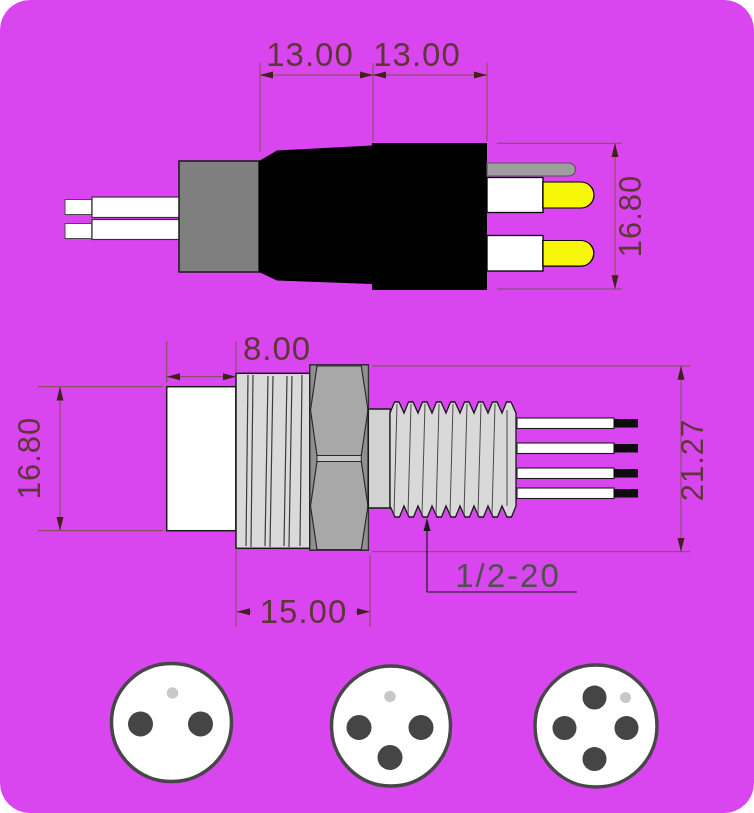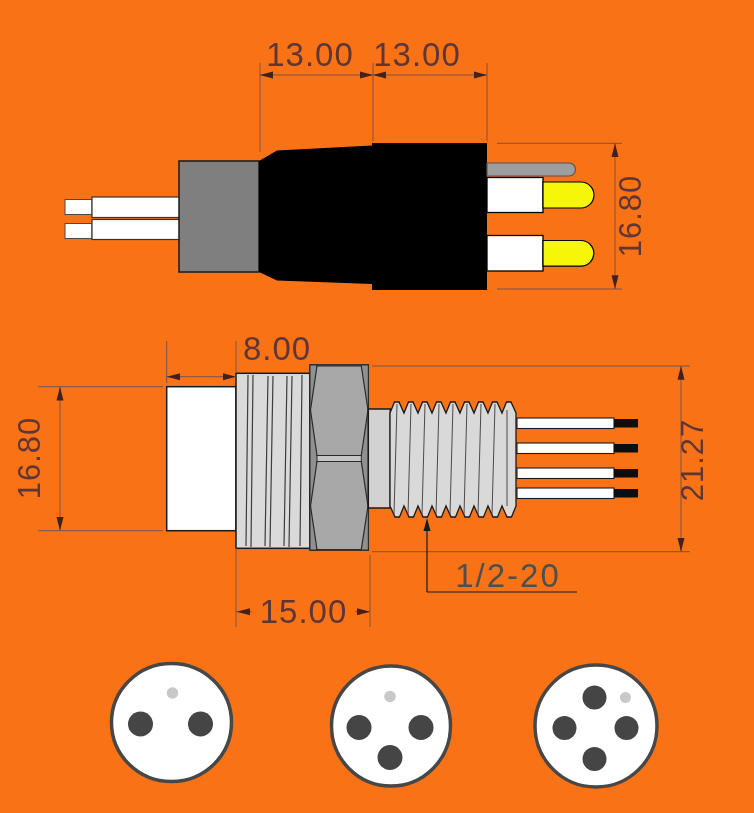--- a/index.html
+++ b/index.html
@@ -1,16 +1,16 @@
 <!DOCTYPE html>
 <html><head>
 <meta charset="utf-8">
 <style>
   html,body{margin:0;padding:0;background:#ffffff;}
-  .stage{width:754px;height:813px;position:relative;background:#f97316;overflow:hidden;}
+  .stage{width:754px;height:813px;position:relative;background:#d946ef;overflow:hidden;border-radius:30px;}
   svg{display:block;}
   .dim-text{fill:#5e3636;font-family:"Liberation Sans",sans-serif;font-size:33px;letter-spacing:1px;}
   .dim-text-rot{fill:#5e3636;font-family:"Liberation Sans",sans-serif;font-size:31px;letter-spacing:1px;}
   .thread-text{fill:#4f4f4f;font-family:"Liberation Sans",sans-serif;font-size:33px;letter-spacing:2px;}
   .dimline{stroke:#7d524c;stroke-width:1;fill:none;}
   .leader{stroke:#1a1a1a;stroke-width:1.2;fill:none;}
   .geo{stroke:#1a1a1a;stroke-width:1.5;}
   .geothin{stroke:#4a4a4a;stroke-width:1;}
 </style>
 </head>

